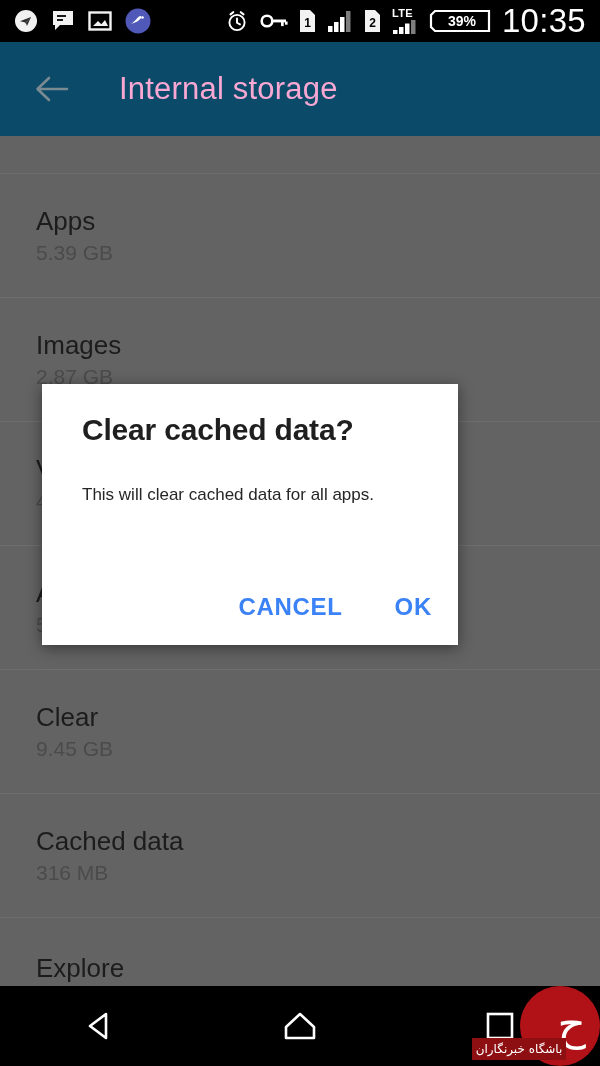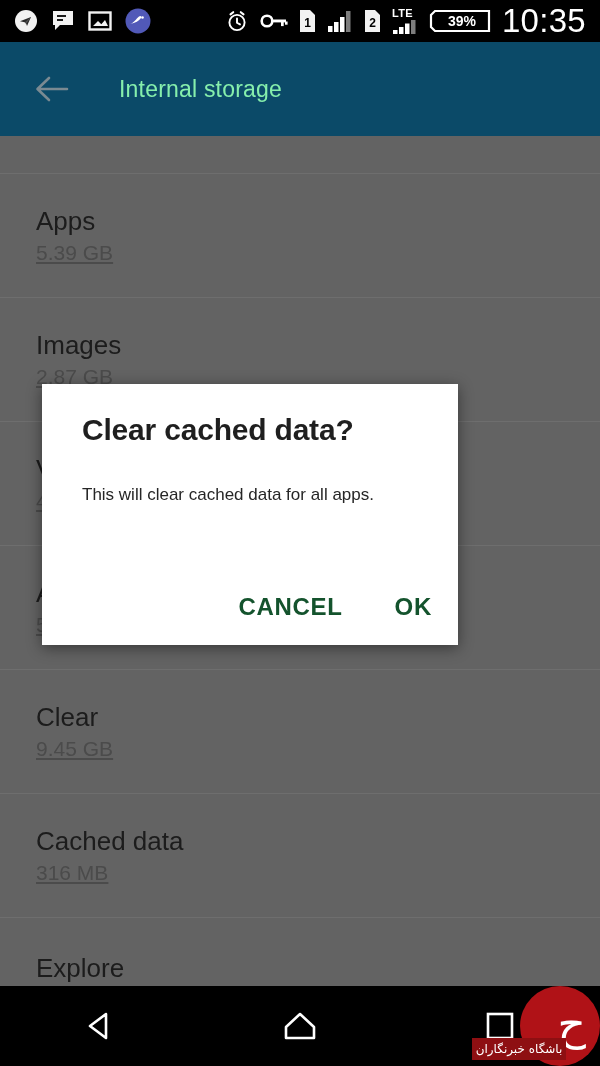--- a/index.html
+++ b/index.html
@@ -43,22 +43,22 @@
   }
   #back-btn {
     position:absolute; left:28px; top:50%;
     transform:translateY(-50%);
     width:48px; height:48px;
     display:flex; align-items:center; justify-content:center;
   }
   #appbar-title {
     position:absolute; left:119px; top:50%;
     transform:translateY(-50%);
-    color:#86efac;
-    font-size:23px;
+    color:#f9a8d4;
+    font-size:31px;
     letter-spacing:.2px;
     white-space:nowrap;
   }
 
   
   #content {
     position:absolute; top:136px; left:0;
     width:600px; height:850px;
     background:#636363;
     overflow:hidden;
@@ -72,21 +72,20 @@
   .list-item .title {
     color:#1c1c1c;
     font-size:26px;
     line-height:30px;
   }
   .list-item .sub {
     color:#4b4b4b;
     font-size:21px;
     line-height:24px;
     margin-top:5px;
-    text-decoration:underline;
   }
   .divider {
     height:1px;
     background:#6e6e6e;
     width:100%;
   }
   .item-tall { height:123px; }
   .item-short { height:100px; }
   .item-partial-top { height:37px; }
 
@@ -122,21 +121,21 @@
     color:#262626;
     font-size:17px;
     line-height:34px;
   }
   #dialog-actions {
     position:absolute;
     right:22px; bottom:18px;
     display:flex; align-items:center; gap:44px;
   }
   .dlg-btn {
-    color:#14532d;
+    color:#3b82f6;
     font-size:24px;
     font-weight:bold;
     letter-spacing:.7px;
     background:transparent;
     border:none;
     cursor:pointer;
     padding:6px 4px;
     font-family:"Liberation Sans", sans-serif;
   }
 

